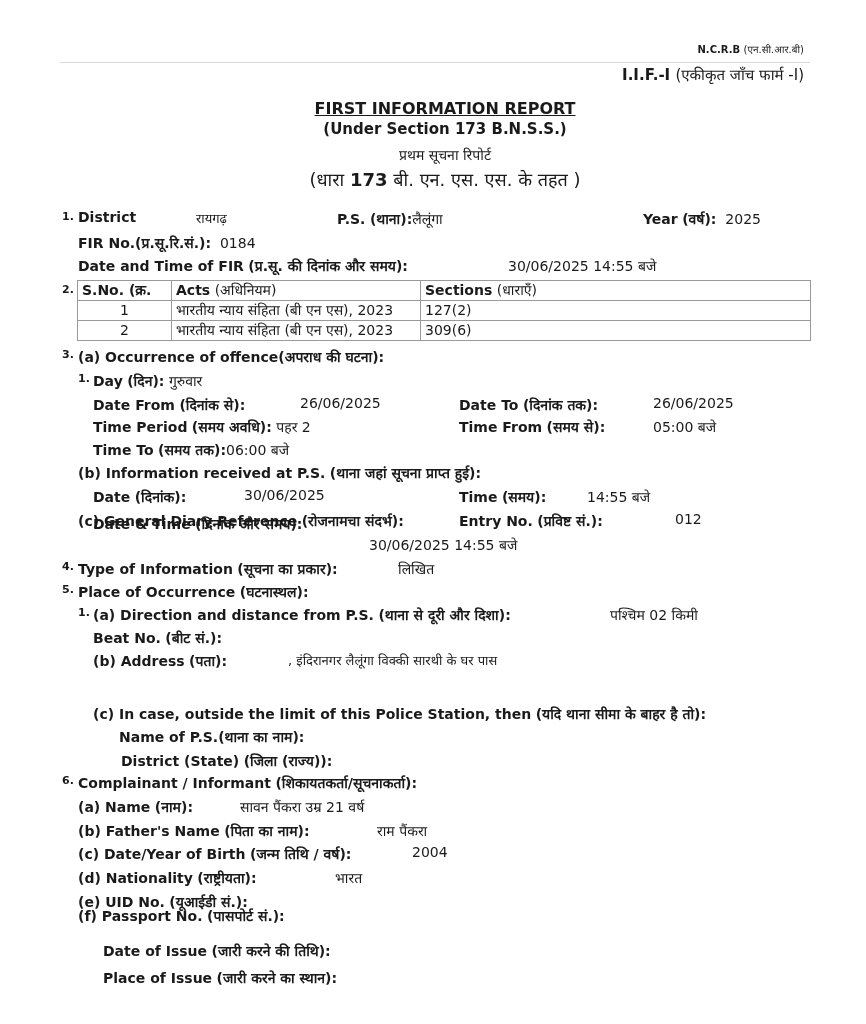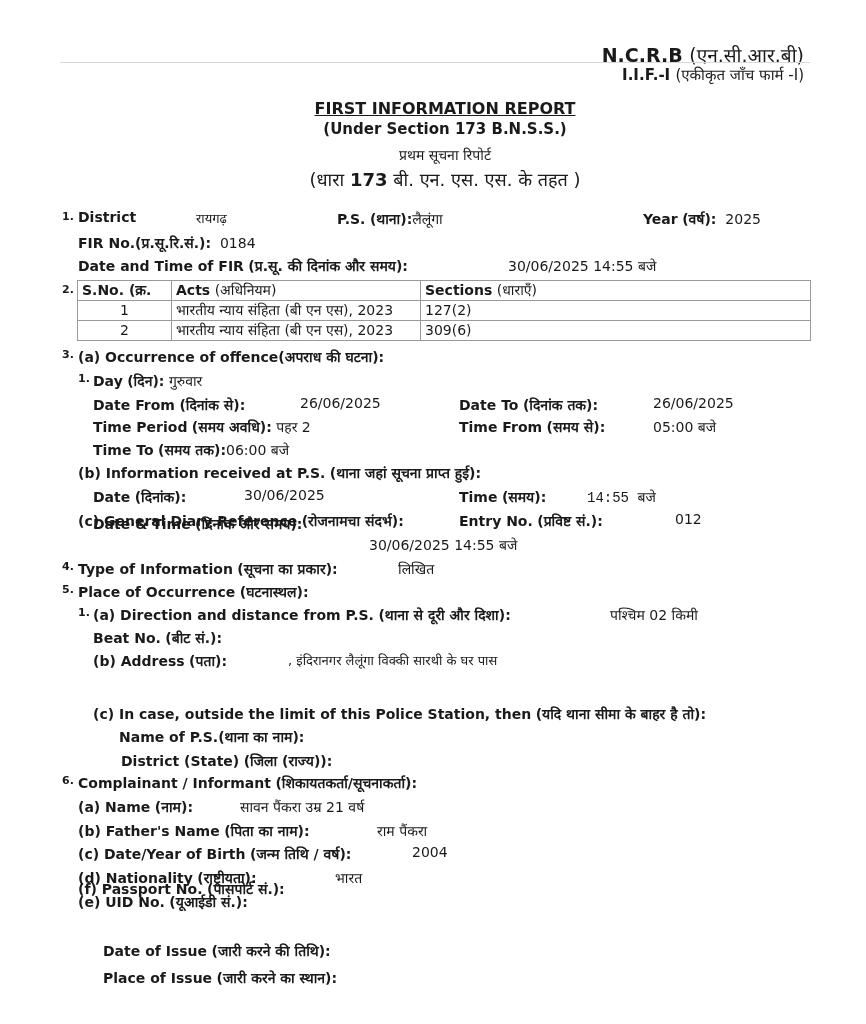--- a/index.html
+++ b/index.html
@@ -12,21 +12,21 @@
   .title { left: 0; width: 866px; text-align: center; padding-left: 12px; }
   table.acts { position: absolute; left: 77px; top: 280px; width: 734px; border-collapse: collapse; font-size: 14px; }
   table.acts td { border: 1px solid #9a9a9a; padding: 0 4px; height: 19px; line-height: 19px; }
   table.acts td.c1 { width: 85px; text-align: center; }
   table.acts td.c2 { width: 240px; }
   table.acts tr.head td.c1 { text-align: left; }
 </style>
 </head>
 <body>
 
-<div class="abs b" style="right:62px; top:42px; font-size:19px;">
+<div class="abs b" style="right:62px; top:42px; font-size:10px;">
   <span>N.C.R.B</span>
   <span class="n">(एन.सी.आर.बी)</span>
 </div>
 <div class="hdr-line"></div>
 <div class="abs b" style="right:62px; top:64px; font-size:15px;">
   <span>I.I.F.-I</span>
   <span class="n">(एकीकृत जाँच फार्म -I)</span>
 </div>
 
 <div class="abs title b" style="top:99px; font-size:16px; text-decoration:underline;">FIRST INFORMATION REPORT</div>
@@ -111,21 +111,21 @@
 <div class="abs" style="left:78px; top:463px;">
   <b>(b)  Information received at P.S.</b> <span class="b">(थाना जहां सूचना प्राप्त हुई):</span>
 </div>
 <div class="abs" style="left:93px; top:487px;">
   <b>Date</b> <span class="b">(दिनांक):</span>
 </div>
 <div class="abs" style="left:244px; top:487px;">30/06/2025</div>
 <div class="abs" style="left:459px; top:487px;">
   <b>Time</b> <span class="b">(समय):</span>
 </div>
-<div class="abs" style="left:587px; top:487px;font-family:Liberation Mono, monospace;">14:55 बजे</div>
+<div class="abs" style="left:587px; top:487px;">14:55 बजे</div>
 
 <div class="abs" style="left:78px; top:511px;">
   <b>(c)  General Diary Reference</b> <span class="b">(रोजनामचा संदर्भ):</span>
 </div>
 <div class="abs" style="left:459px; top:511px;">
   <b>Entry No.</b> <span class="b">(प्रविष्ट सं.):</span>
 </div>
 <div class="abs" style="left:675px; top:511px;">012</div>
 <div class="abs" style="left:93px; top:514px;">
   <b>Date &amp; Time</b> <span class="b">(दिनांक और समय):</span>
@@ -181,21 +181,21 @@
   <b>(c)  Date/Year of Birth</b> <span class="b">(जन्म तिथि / वर्ष):</span>
 </div>
 <div class="abs" style="left:412px; top:844px;">2004</div>
 <div class="abs" style="left:78px; top:868px;">
   <b>(d)  Nationality</b> <span class="b">(राष्ट्रीयता):</span>
 </div>
 <div class="abs" style="left:335px; top:868px;">भारत</div>
 <div class="abs" style="left:78px; top:892px;">
   <b>(e)  UID No.</b> <span class="b">(यूआईडी सं.):</span>
 </div>
-<div class="abs" style="left:78px; top:879px;">
+<div class="abs" style="left:78px; top:906px;">
   <b>(f)   Passport No.</b> <span class="b">(पासपोर्ट सं.):</span>
 </div>
 <div class="abs" style="left:103px; top:941px;">
   <b>Date of Issue</b> <span class="b">(जारी करने की तिथि):</span>
 </div>
 <div class="abs" style="left:103px; top:968px;">
   <b>Place of Issue</b> <span class="b">(जारी करने का स्थान):</span>
 </div>
 
 </body></html>

